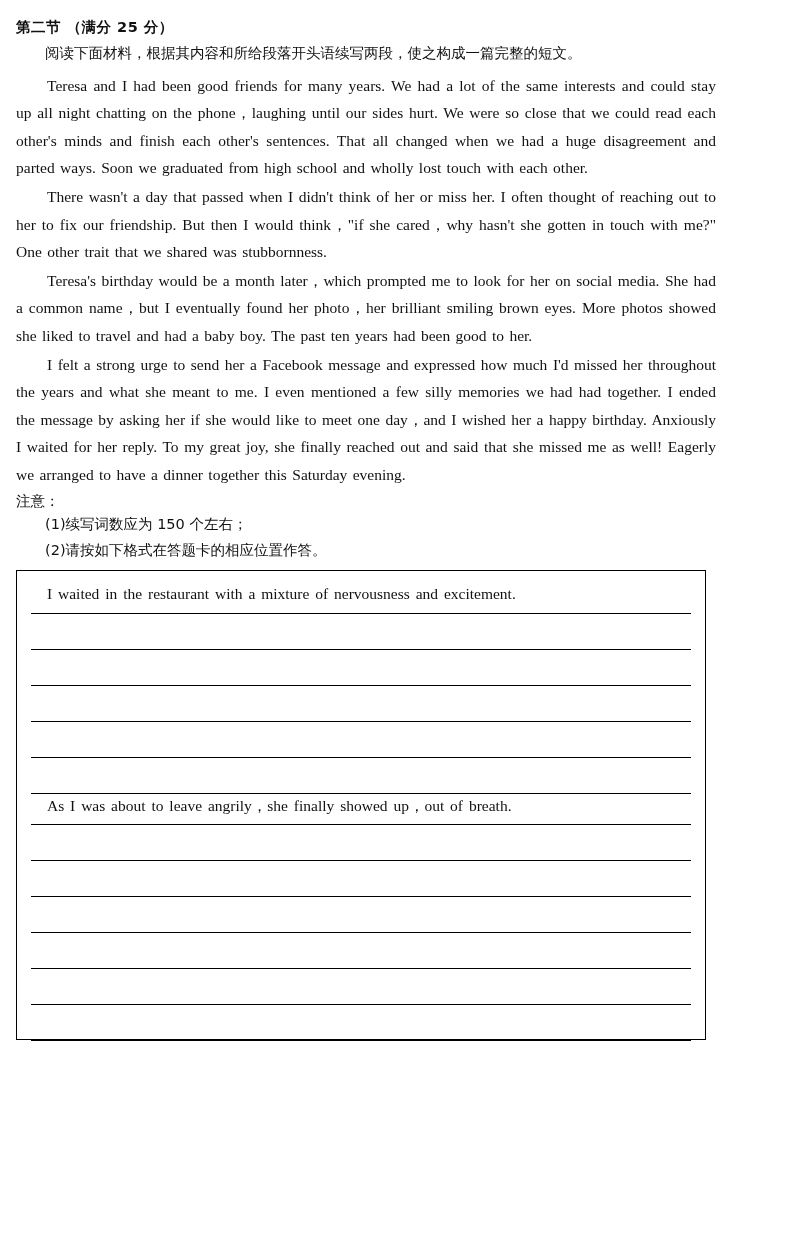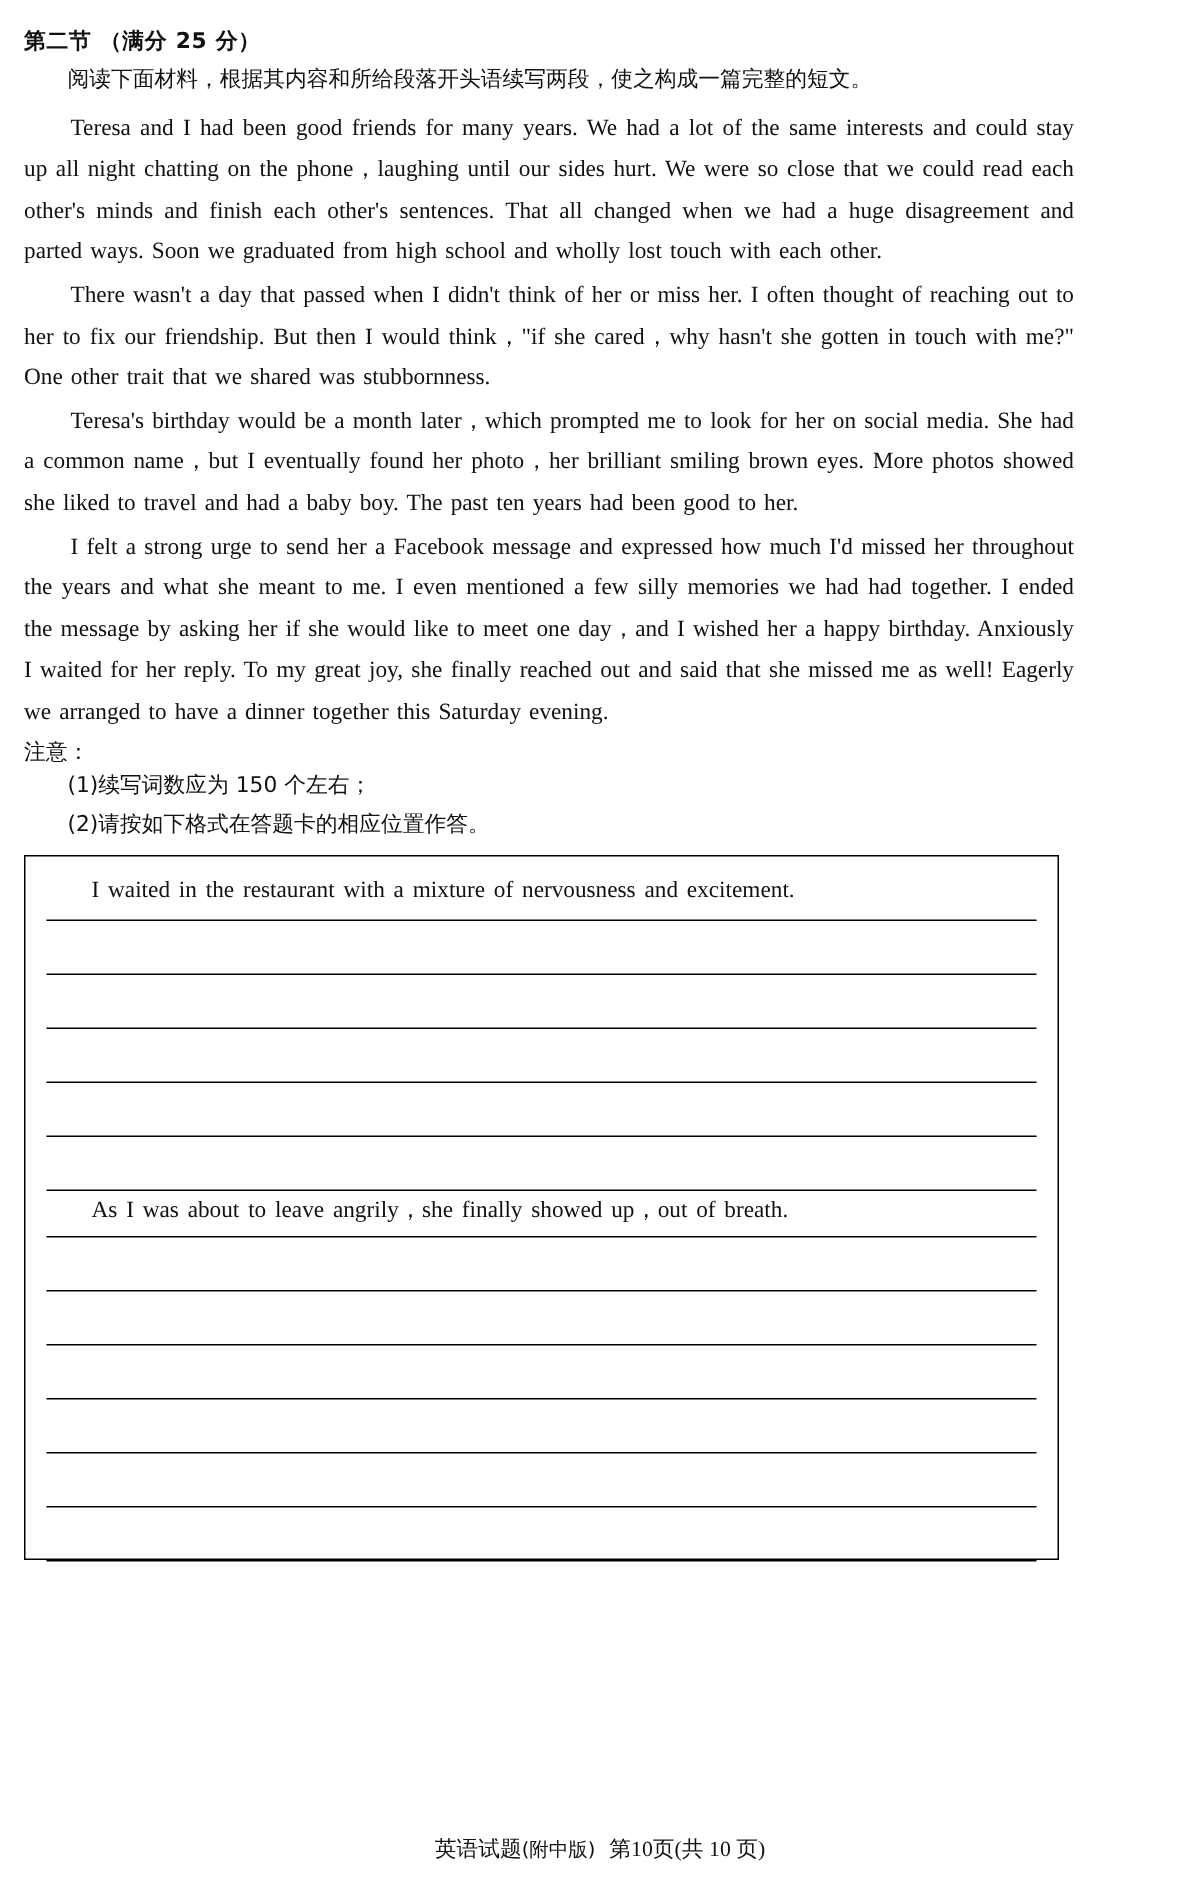--- a/index.html
+++ b/index.html
@@ -72,21 +72,21 @@
     height: 470px;
     box-sizing: border-box;
     padding: 12px 8px 8px 8px;
     position: relative;
   }
   .block {
     position: relative;
   }
   .lead-text {
     position: absolute;
-    left: 30px;
+    left: 16px;
     top: 2px;
     font-size: 15.5px;
     word-spacing: 2px;
     white-space: nowrap;
     font-family: Liberation Serif, serif;
   }
   .ruled {
     border-bottom: 1px solid #000;
     height: 35px;
     margin: 0 6px;
@@ -156,16 +156,13 @@
         <div class="ruled"></div>
         <div class="ruled"></div>
         <div class="ruled"></div>
         <div class="ruled"></div>
         <div class="ruled"></div>
       </div>
 
     </div>
   </div>
 
-  <div class="footer">
-    <span>英语试题</span><span class="small">(附中版)</span>&nbsp;&nbsp;<span class="pg">第10页(共 10 页)</span>
-  </div>
 </div>
 
 </body></html>

